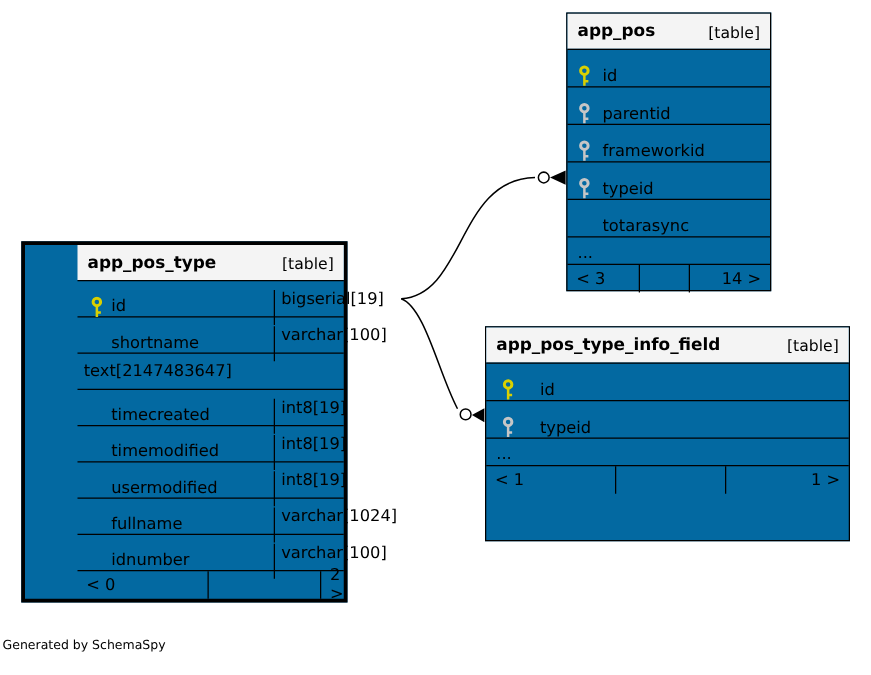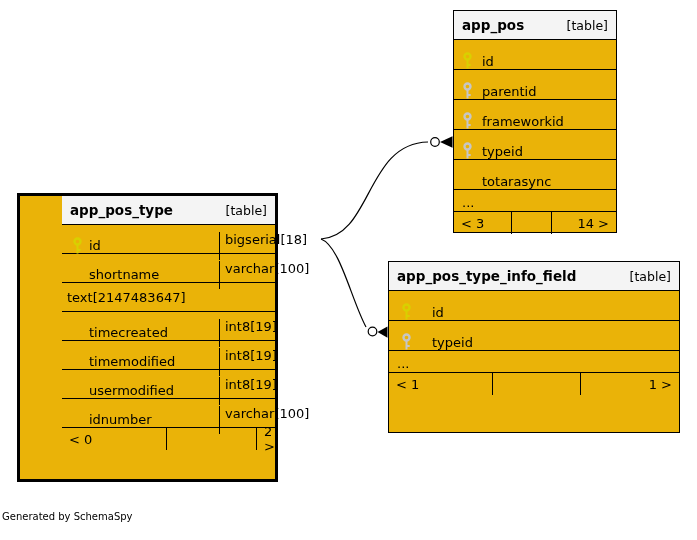--- a/index.html
+++ b/index.html
@@ -10,21 +10,21 @@
     color:#000;
     position:relative;
     overflow:hidden;
   }
   .canvas { position:absolute; left:0; top:0; width:697px; height:540px; }
 
   svg.edges { position:absolute; left:0; top:0; width:697px; height:540px; pointer-events:none; }
 
   .tbl {
     position:absolute;
-    background:#eab308;
+    background:#0369a1;
     border:1px solid var(--border, #000);
     box-sizing:border-box;
     cursor:pointer;
   }
   .tbl.main { border-width:3px; }
 
   .hdr {
     display:flex; justify-content:space-between; align-items:center;
     background: var(--header-bg, #f4f4f4);
     height:28px; padding:0 8px; box-sizing:border-box;
@@ -179,21 +179,21 @@
     <div class="row">
       <span class="namecell">
         <span class="keyicon" data-kind="pk">
             <svg width="11" height="18" viewBox="0 0 11 18">
               <circle cx="5.5" cy="4.5" r="3" fill="none" stroke="currentColor" stroke-width="2.4"></circle>
               <path d="M5.5 7.5 V16.5 M5.5 13 H8.7" stroke="currentColor" stroke-width="2" fill="none"></path>
             </svg>
           </span>
         <span>id</span>
       </span>
-      <span class="typecell">bigserial[18]</span>
+      <span class="typecell">bigserial[19]</span>
     </div>
     <div class="row">
       <span class="namecell">
         <span class="keyicon" data-kind="none">
             <svg width="11" height="18" viewBox="0 0 11 18">
               <circle cx="5.5" cy="4.5" r="3" fill="none" stroke="currentColor" stroke-width="2.4"></circle>
               <path d="M5.5 7.5 V16.5 M5.5 13 H8.7" stroke="currentColor" stroke-width="2" fill="none"></path>
             </svg>
           </span>
         <span>shortname</span>
@@ -231,20 +231,32 @@
       <span class="namecell">
         <span class="keyicon" data-kind="none">
             <svg width="11" height="18" viewBox="0 0 11 18">
               <circle cx="5.5" cy="4.5" r="3" fill="none" stroke="currentColor" stroke-width="2.4"></circle>
               <path d="M5.5 7.5 V16.5 M5.5 13 H8.7" stroke="currentColor" stroke-width="2" fill="none"></path>
             </svg>
           </span>
         <span>usermodified</span>
       </span>
       <span class="typecell">int8[19]</span>
+    </div>
+    <div class="row">
+      <span class="namecell">
+        <span class="keyicon" data-kind="none">
+            <svg width="11" height="18" viewBox="0 0 11 18">
+              <circle cx="5.5" cy="4.5" r="3" fill="none" stroke="currentColor" stroke-width="2.4"></circle>
+              <path d="M5.5 7.5 V16.5 M5.5 13 H8.7" stroke="currentColor" stroke-width="2" fill="none"></path>
+            </svg>
+          </span>
+        <span>fullname</span>
+      </span>
+      <span class="typecell">varchar[1024]</span>
     </div>
     <div class="row">
       <span class="namecell">
         <span class="keyicon" data-kind="none">
             <svg width="11" height="18" viewBox="0 0 11 18">
               <circle cx="5.5" cy="4.5" r="3" fill="none" stroke="currentColor" stroke-width="2.4"></circle>
               <path d="M5.5 7.5 V16.5 M5.5 13 H8.7" stroke="currentColor" stroke-width="2" fill="none"></path>
             </svg>
           </span>
         <span>idnumber</span>

